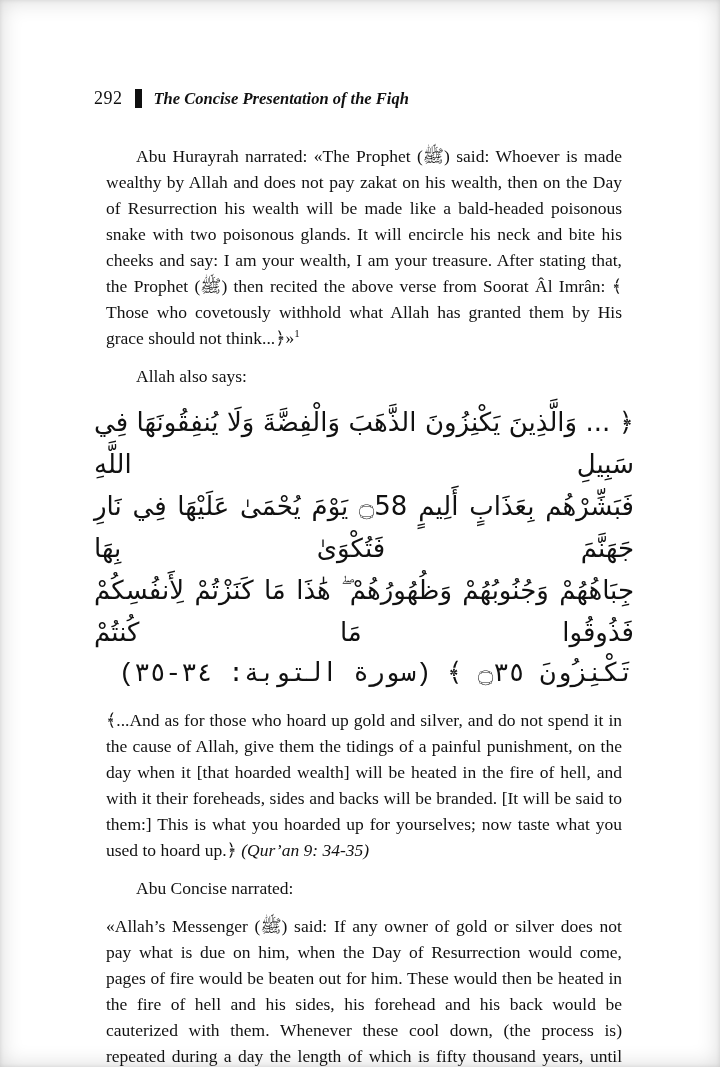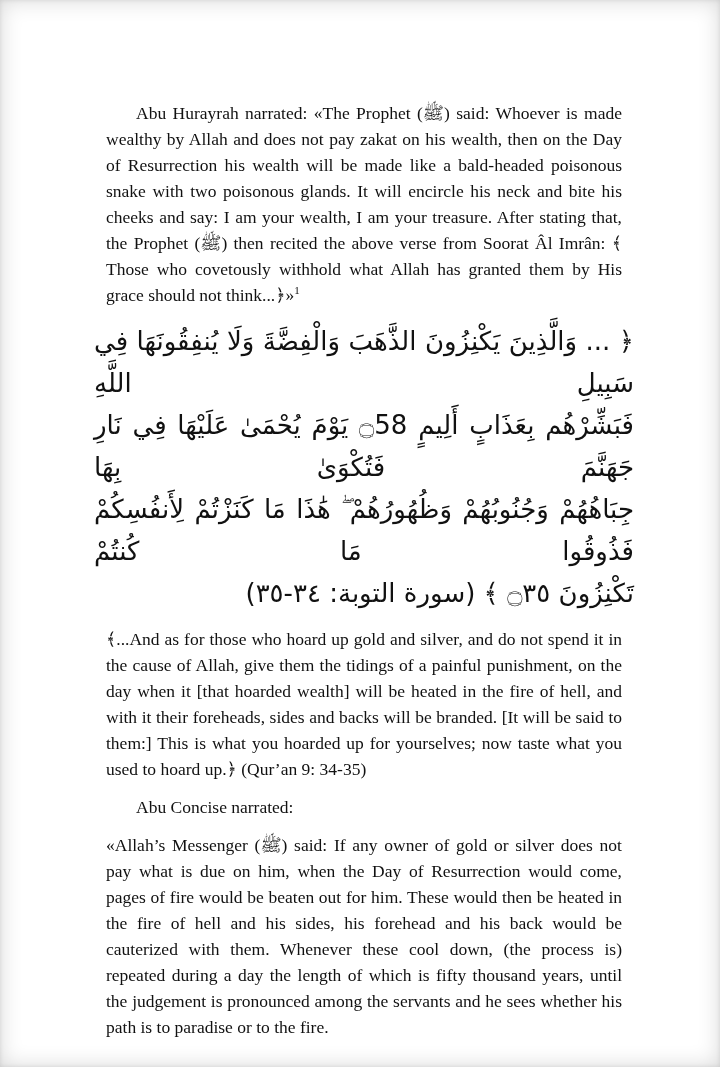--- a/index.html
+++ b/index.html
@@ -38,22 +38,23 @@
   }
   .arabic .aline{
     line-height:42px;
     text-align:justify;
     text-align-last:justify;
     white-space:normal;
   }
   .arabic .aline.last{
     text-align:right;
     text-align-last:right;
+    font-family:Liberation Mono, monospace;
   }
-  .cite{}
+  .cite{font-style:italic;}
   
   .footnote{
     margin-top:30px;
   }
   .fn-rule{
     width:252px;border:0;border-top:1.6px solid #2a2a2a;margin:0 0 10px 0;
   }
   .fn-body{
     font-size:15px;line-height:22px;padding-left:22px;text-align:left;
   }
@@ -61,23 +62,29 @@
     display:inline-block;width:22px;margin-left:-22px;
     font-size:10px;vertical-align:super;
   }
 </style>
 </head>
 <body>
 
 <div class="page">
   <div class="content">
 
+    <div class="hdr">
+      <span class="pgnum">292</span>
+      <span class="bar"></span>
+      <span class="title">The Concise Presentation of the Fiqh</span>
+    </div>
 
     <p class="para indent"><span>Abu Hurayrah narrated: «The Prophet (ﷺ) said: Whoever is made wealthy by Allah and does not pay zakat on his wealth, then on the Day of Resurrection his wealth will be made like a bald-headed poisonous snake with two poisonous glands. It will encircle his neck and bite his cheeks and say: I am your wealth, I am your treasure. After stating that, the Prophet (ﷺ) then recited the above verse from Soorat Âl Imrân: ﴾Those who covetously withhold what Allah has granted them by His grace should not think...﴿»</span><sup class="ref">1</sup></p>
 
+    <p class="para indent mt">Allah also says:</p>
 
     <div class="arabic">
       <div class="aline">﴿ ... وَالَّذِينَ يَكْنِزُونَ الذَّهَبَ وَالْفِضَّةَ وَلَا يُنفِقُونَهَا فِي سَبِيلِ اللَّهِ</div>
       <div class="aline">فَبَشِّرْهُم بِعَذَابٍ أَلِيمٍ ۝58 يَوْمَ يُحْمَىٰ عَلَيْهَا فِي نَارِ جَهَنَّمَ فَتُكْوَىٰ بِهَا</div>
       <div class="aline">جِبَاهُهُمْ وَجُنُوبُهُمْ وَظُهُورُهُمْ ۖ هَٰذَا مَا كَنَزْتُمْ لِأَنفُسِكُمْ فَذُوقُوا مَا كُنتُمْ</div>
       <div class="aline last">تَكْنِزُونَ ۝٣٥ ﴾ (سورة التوبة: ٣٤-٣٥)</div>
     </div>
 
     <p class="para"><span>﴾...And as for those who hoard up gold and silver, and do not spend it in the cause of Allah, give them the tidings of a painful punishment, on the day when it [that hoarded wealth] will be heated in the fire of hell, and with it their foreheads, sides and backs will be branded. [It will be said to them:] This is what you hoarded up for yourselves; now taste what you used to hoard up.﴿</span> <span class="cite">(Qur’an 9: 34-35)</span></p>
 

